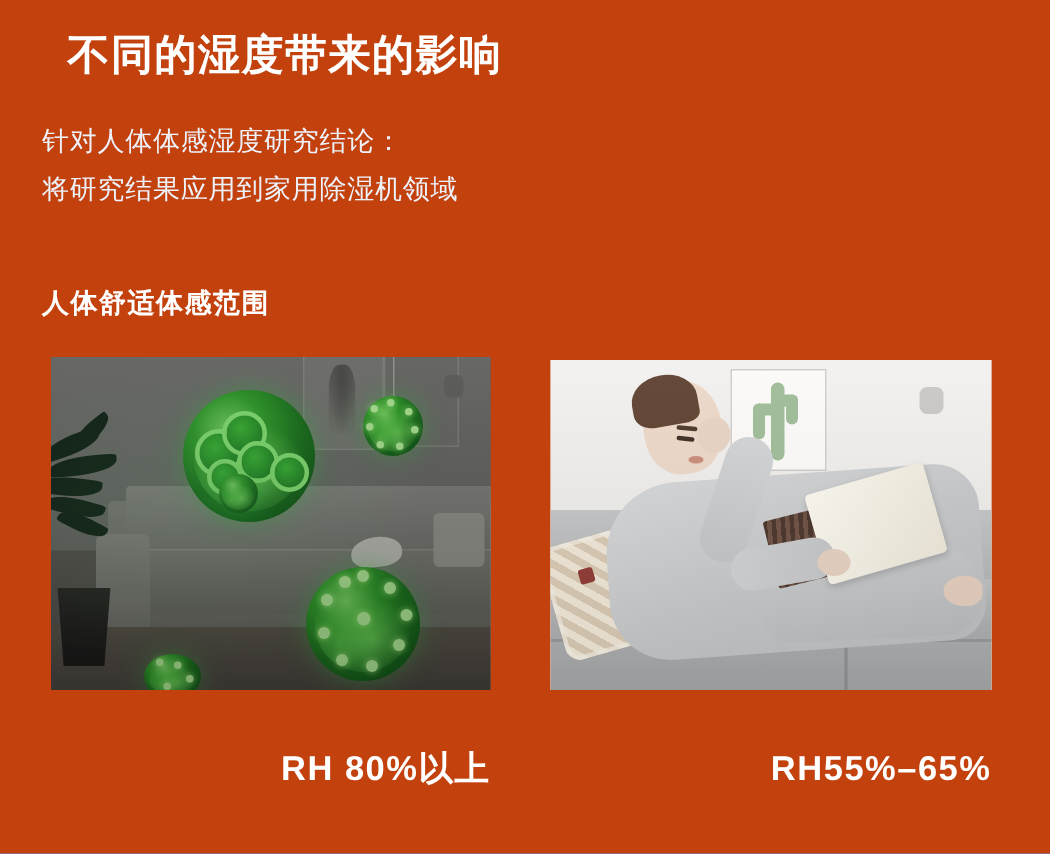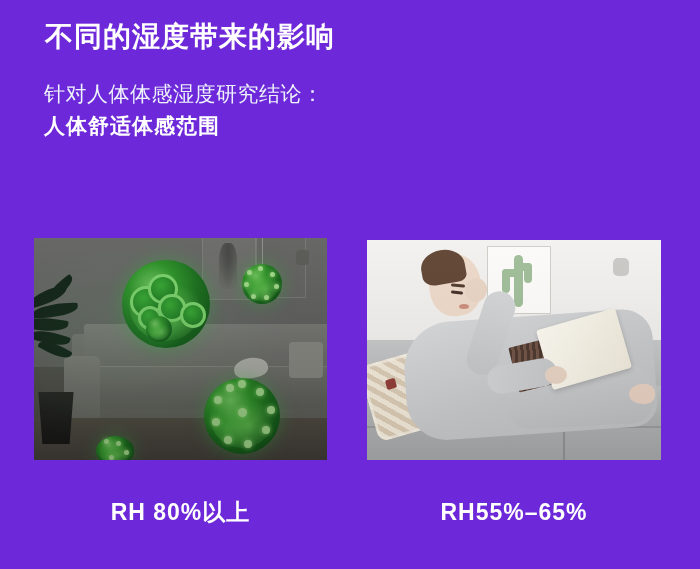--- a/index.html
+++ b/index.html
@@ -11,57 +11,58 @@
     height: 569px;
     overflow: hidden;
     background: #1650c4;
     font-family: "Liberation Sans", "DejaVu Sans", sans-serif;
     -webkit-font-smoothing: antialiased;
   }
   .page {
     position: relative;
     width: 700px;
     height: 569px;
-    background: #6d28d9;
+    background: #c2410c;
   }
 
   
   .headline {
     position: absolute;
     left: 45px;
     top: 18px;
     font-size: 28px;
     font-weight: bold;
     color: #ffffff;
     letter-spacing: 1px;
     line-height: 38px;
     white-space: nowrap;
   }
 
   
   .body-copy {
     position: absolute;
-    left: 44px;
+    left: 28px;
     top: 78px;
     color: #eef3fb;
-    font-size: 21px;
+    font-size: 18px;
     line-height: 32px;
     letter-spacing: 0.5px;
   }
   .body-copy .line {
     white-space: nowrap;
   }
   .body-copy .bold {
     font-weight: bold;
     color: #ffffff;
   }
   .body-copy .line.strong {
     font-weight: bold;
     color: #ffffff;
     letter-spacing: 1px;
+    margin-top: 44px;
   }
 
   
   .panel {
     position: absolute;
     overflow: hidden;
     background: #4e4e4e;
   }
   .panel-left {
     left: 34px;
@@ -500,21 +501,21 @@
   .br-shadow {
     position: absolute;
     inset: 0;
     background: linear-gradient(180deg, rgba(255,255,255,.06) 0%, rgba(0,0,0,.06) 100%);
     pointer-events: none;
   }
 
   
   .caption {
     position: absolute;
-    text-align: center;
+    text-align: right;
     color: #ffffff;
   }
   .caption-left  { left: 34px;  top: 498px; width: 293px; }
   .caption-right { left: 367px; top: 498px; width: 294px; }
   .caption .cap-main {
     font-size: 23px;
     font-weight: bold;
     letter-spacing: 1px;
     line-height: 28px;
     white-space: nowrap;
@@ -531,20 +532,21 @@
 </style>
 </head>
 <body>
 
 <div class="page">
 
   <div class="headline">不同的湿度带来的影响</div>
 
   <div class="body-copy">
     <div class="line">针对人体体感湿度研究结论：</div>
+    <div class="line">将研究结果应用到家用除湿机领域</div>
     <div class="line strong">人体舒适体感范围</div>
   </div>
 
   <div class="panel panel-left">
     <div class="scene-dim">
       <div class="dim-wallpanel"></div>
       <div class="dim-frame"></div>
       <div class="dim-frame2"></div>
       <div class="dim-knob"></div>
 

